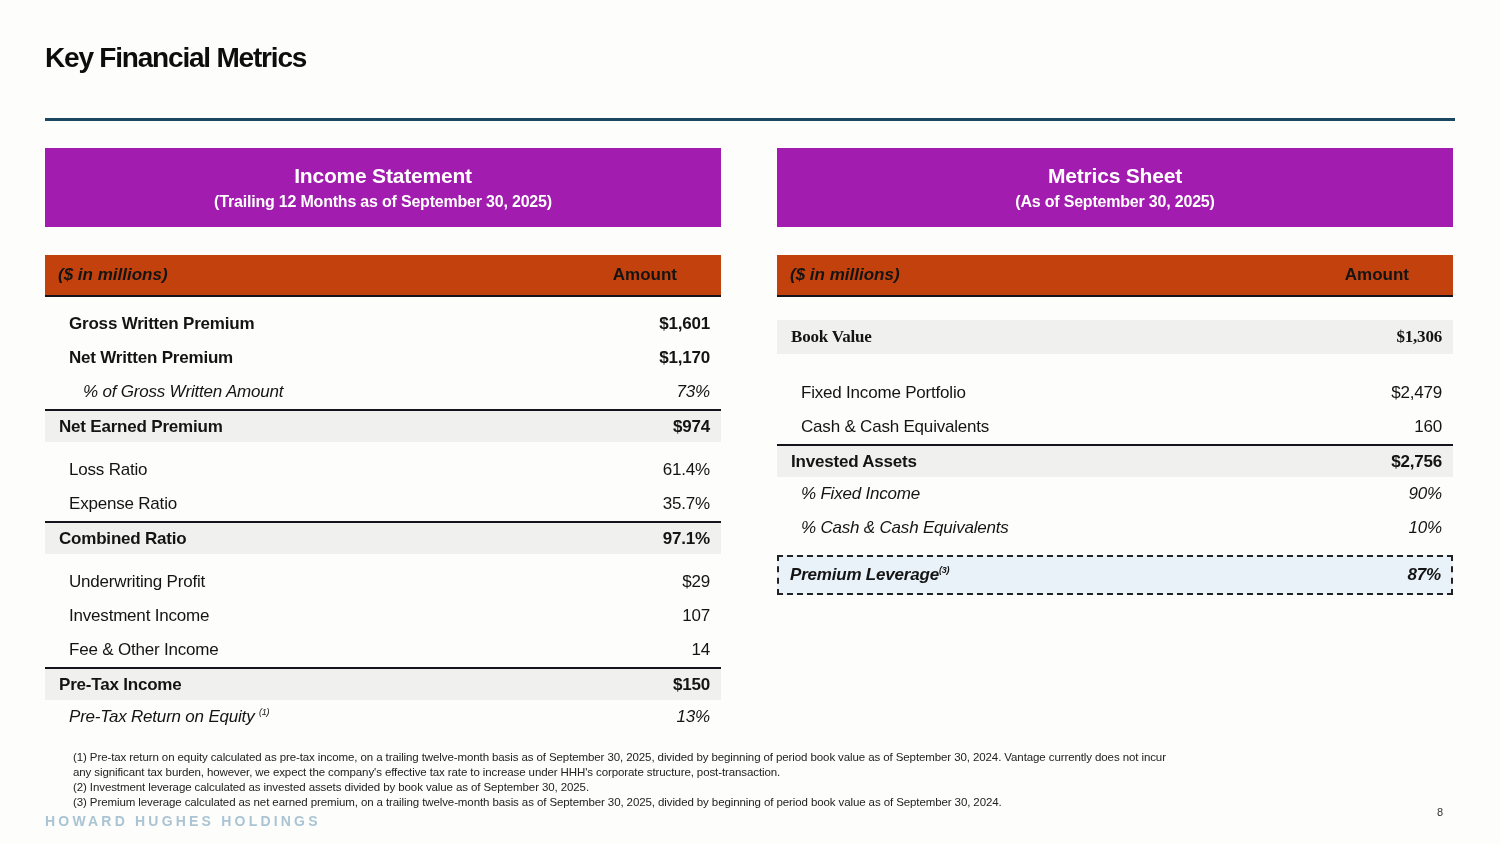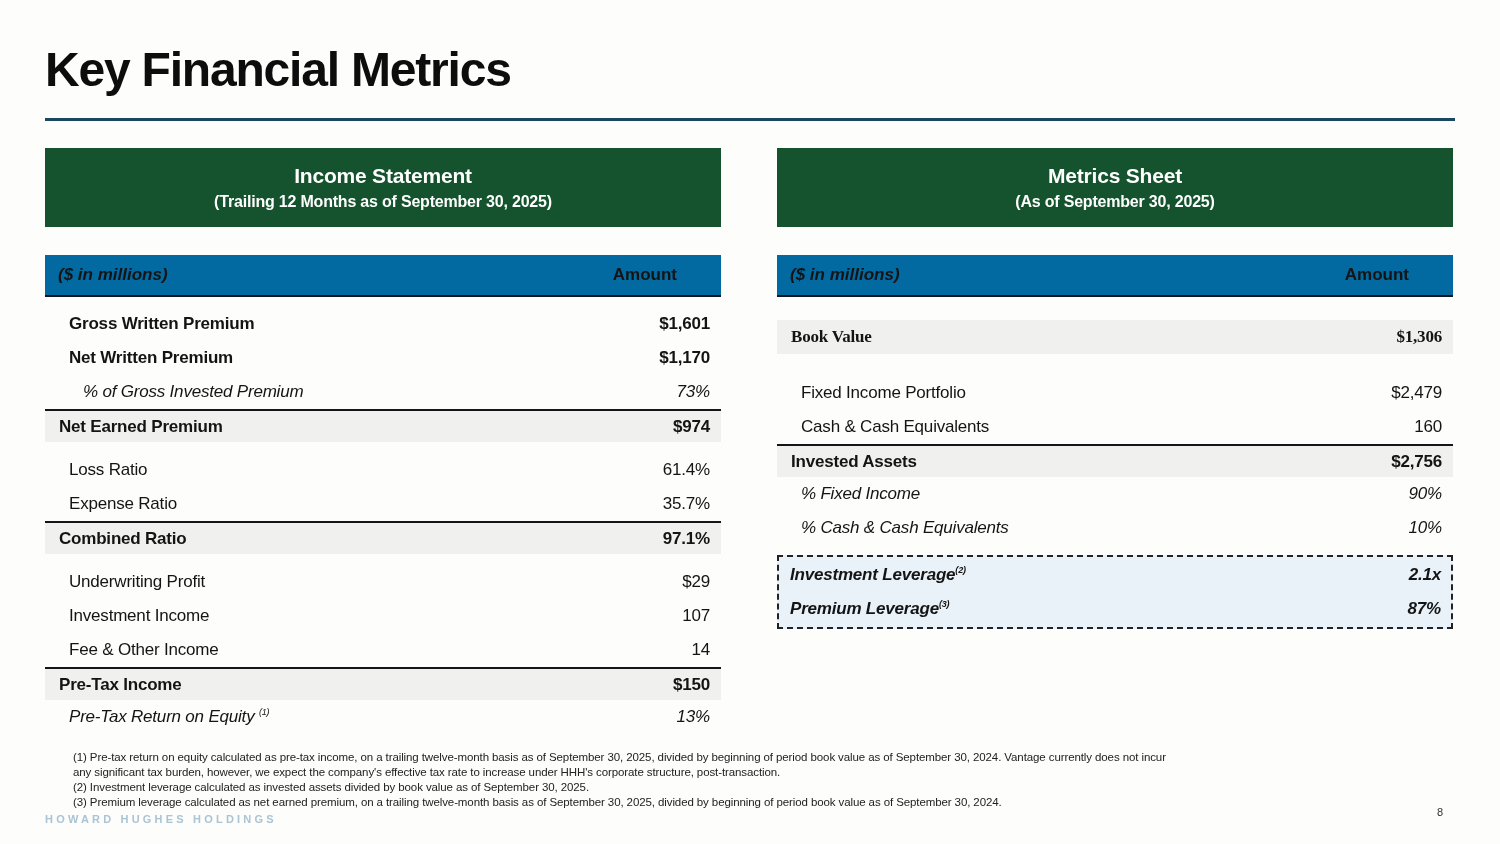--- a/index.html
+++ b/index.html
@@ -6,38 +6,38 @@
   html,body { width:1500px; height:844px; }
   body {
     position:relative;
     background:#FDFDFB;
     font-family:"Liberation Sans", sans-serif;
     color:#141414;
     overflow:hidden;
   }
   .page-title {
     position:absolute; left:45px; top:42px;
-    font-size:48px; font-weight:800; letter-spacing:-1.2px; color:#0d0d0d;
+    font-size:28px; font-weight:800; letter-spacing:-1.2px; color:#0d0d0d;
   }
   .title-rule {
     position:absolute; left:45px; top:118px; width:1410px; height:3px;
     background:#1C4760;
   }
   .tcol { position:absolute; top:148px; width:676px; }
   .tcol.income { left:45px; }
   .tcol.balance { left:777px; }
   .band {
-    height:79px; background:#14532d; color:#ffffff;
+    height:79px; background:#a21caf; color:#ffffff;
     display:flex; flex-direction:column; align-items:center; justify-content:center;
     gap:5px; text-align:center;
   }
   .band .band-l1 { font-size:21px; font-weight:700; letter-spacing:-0.2px; }
   .band .band-l2 { font-size:16px; font-weight:700; letter-spacing:-0.2px; }
   .colhead {
-    margin-top:28px; height:42px; background:#0369a1;
+    margin-top:28px; height:42px; background:#c2410c;
     border-bottom:2px solid #14141C;
     display:flex; align-items:center; justify-content:space-between;
     font-size:17px; font-weight:700;
   }
   .ch-label { padding-left:13px; font-style:italic; }
   .ch-amount { padding-right:44px; }
   .tbody { width:100%; }
   .income .tbody { padding-top:10px; }
   .trow {
     height:34px; display:flex; align-items:center; justify-content:space-between;
@@ -63,21 +63,21 @@
   }
   .leverage-box .trow { font-weight:700; font-style:italic; }
   .leverage-box .trow .cell-label { padding-left:11px; }
   .leverage-box .trow .cell-value { padding-right:10px; }
   .footnotes {
     position:absolute; left:45px; top:750px; width:1300px;
     font-size:11.5px; line-height:15px; color:#222222; letter-spacing:-0.1px;margin-left:28px;
   }
   .brand {
     position:absolute; left:45px; top:813px;
-    font-size:11px; font-weight:600; letter-spacing:3.2px; color:#AAC4D4;
+    font-size:14px; font-weight:600; letter-spacing:3.2px; color:#AAC4D4;
   }
   .page-number {
     position:absolute; left:1430px; top:806px; width:20px; text-align:center;
     font-size:11px; color:#333333;
   }
 </style>
 </head>
 <body>
 
 <div class="page-title">Key Financial Metrics</div>
@@ -95,21 +95,21 @@
   <div class="tbody" id="income-body">
       <div class="trow bold indent1">
         <span class="cell-label">Gross Written Premium</span>
         <span class="cell-value">$1,601</span>
       </div>
       <div class="trow bold indent1">
         <span class="cell-label">Net Written Premium</span>
         <span class="cell-value">$1,170</span>
       </div>
       <div class="trow italic indent2">
-        <span class="cell-label">% of Gross Invested Premium</span>
+        <span class="cell-label">% of Gross Written Amount</span>
         <span class="cell-value">73%</span>
       </div>
       <div class="trow subtotal indent0">
         <span class="cell-label">Net Earned Premium</span>
         <span class="cell-value">$974</span>
       </div>
       <div class="trow plain indent1">
         <span class="cell-label">Loss Ratio</span>
         <span class="cell-value">61.4%</span>
       </div>
@@ -174,24 +174,20 @@
         <span class="cell-label">% Fixed Income</span>
         <span class="cell-value">90%</span>
       </div>
       <div class="trow italic indent1">
         <span class="cell-label">% Cash &amp; Cash Equivalents</span>
         <span class="cell-value">10%</span>
       </div>
     </div>
   <div class="leverage-box" id="leverage-box">
       <div class="trow leverage indent0">
-        <span class="cell-label">Investment Leverage<sup>(2)</sup></span>
-        <span class="cell-value">2.1x</span>
-      </div>
-      <div class="trow leverage indent0">
         <span class="cell-label">Premium Leverage<sup>(3)</sup></span>
         <span class="cell-value">87%</span>
       </div>
     </div>
 </section>
 
 <div class="footnotes">
   <div>(1) Pre-tax return on equity calculated as pre-tax income, on a trailing twelve-month basis as of September 30, 2025, divided by beginning of period book value as of September 30, 2024. Vantage currently does not incur</div>
   <div>any significant tax burden, however, we expect the company's effective tax rate to increase under HHH's corporate structure, post-transaction.</div>
   <div>(2) Investment leverage calculated as invested assets divided by book value as of September 30, 2025.</div>

